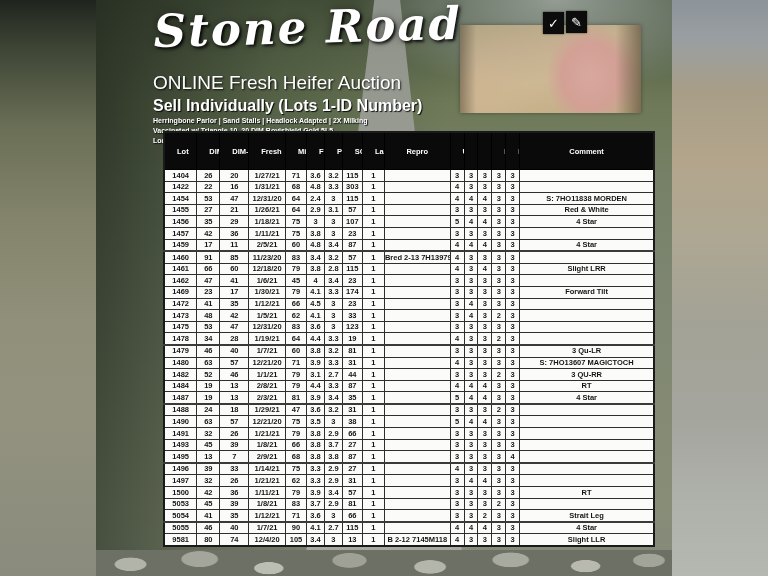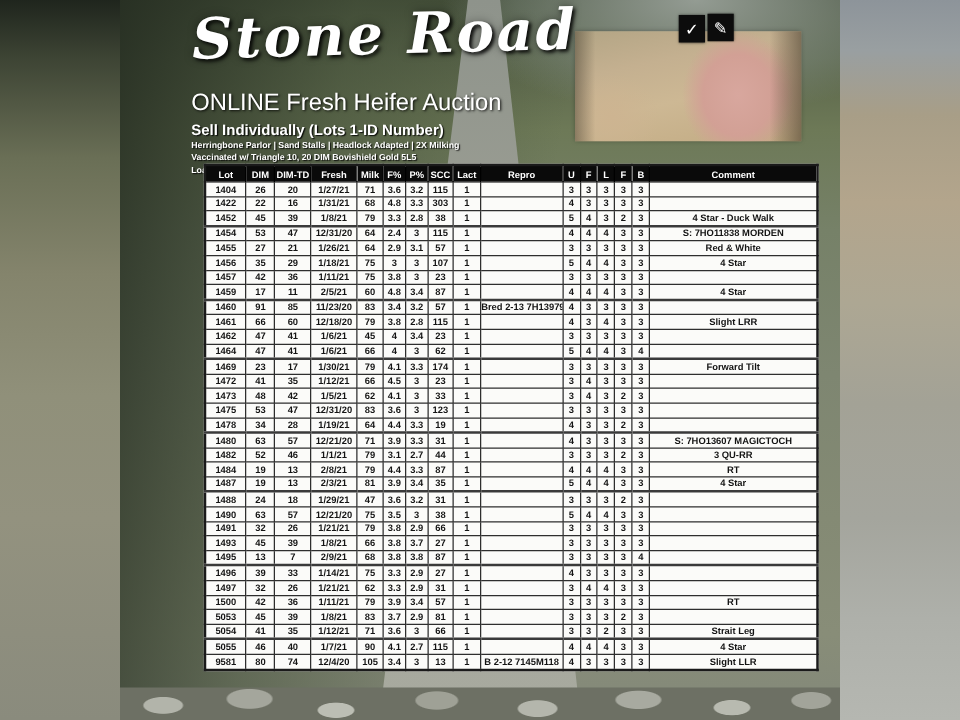--- a/index.html
+++ b/index.html
@@ -31,21 +31,21 @@
       radial-gradient(30px 12px at 72% 38%,#a8aaa0 58%,rgba(0,0,0,0) 64%),
       radial-gradient(24px 10px at 85% 62%,#b8bab0 58%,rgba(0,0,0,0) 64%),
       radial-gradient(26px 11px at 96% 40%,#a2a49a 58%,rgba(0,0,0,0) 64%),
       #6d7064;}
   
   .hdr{position:absolute;left:57px;top:8px;color:#fff;}
   .title{font-family:"DejaVu Serif",serif;font-style:italic;font-weight:bold;font-size:45px;line-height:48px;
     letter-spacing:2px;transform:rotate(-1.5deg);transform-origin:left top;
     text-shadow:2px 2px 3px rgba(0,0,0,.85),0 0 8px rgba(0,0,0,.4);margin:0;}
   .subtitle{font-size:19px;line-height:21px;margin-top:16px;text-shadow:1px 1px 2px rgba(0,0,0,.85);}
-  .sell-line{font-size:12px;font-weight:bold;margin-top:4px;text-shadow:1px 1px 1px rgba(0,0,0,.9);}
+  .sell-line{font-size:16px;font-weight:bold;margin-top:4px;text-shadow:1px 1px 1px rgba(0,0,0,.9);}
   .info-line{font-size:7px;font-weight:bold;line-height:9px;margin-top:1px;text-shadow:1px 1px 1px rgba(0,0,0,.9);}
   
   .cow-photo{position:absolute;left:364px;top:25px;width:181px;height:88px;
     background:
       linear-gradient(90deg,rgba(40,35,25,.4) 0%,rgba(40,35,25,0) 9%),
       linear-gradient(270deg,rgba(66,55,40,.55) 0%,rgba(66,55,40,0) 14%),
       radial-gradient(62px 72px at 72% 58%,#d8a79e 0%,#d2a095 45%,rgba(210,160,149,0) 72%),
       radial-gradient(40px 60px at 88% 55%,#c59c8a 0%,rgba(197,156,138,0) 70%),
       radial-gradient(52px 46px at 16% 78%,#cdb491 0%,rgba(205,180,145,0) 75%),
       linear-gradient(168deg,#b3a585 0%,#c4b090 30%,#cdb894 58%,#c2ab83 100%);
@@ -53,21 +53,21 @@
   
   .badge{position:absolute;width:21px;height:22px;background:#0c0c0c;color:#fff;
     display:flex;align-items:center;justify-content:center;font-size:13px;line-height:1;
     box-shadow:0 0 2px rgba(0,0,0,.6);}
   .badge.b1{left:447px;top:12px;}
   .badge.b2{left:470px;top:11px;}
   
   table.auction{position:absolute;left:67px;top:131px;width:492px;border-collapse:collapse;table-layout:fixed;
     border:2px solid #1a1a1a;background:#fbfbf9;}
   table.auction th{background:#0a0a0a;color:#fff;font-size:7.5px;font-weight:bold;height:12px;
-    padding:0;border:1px solid #000;white-space:nowrap;overflow:hidden;}
+    padding:12px;border:1px solid #000;white-space:nowrap;overflow:hidden;}
   table.auction td{font-size:7.5px;font-weight:bold;color:#141414;text-align:center;height:10.6px;
     padding:0;border:1px solid #2e2e2e;white-space:nowrap;overflow:hidden;line-height:1;}
   table.auction tr.sep td{border-bottom:2px solid #3a3a3a;}
 </style>
 </head>
 <body>
 
 <div class="stage">
   <div class="side left"></div>
   <div class="side right"></div>
@@ -163,38 +163,20 @@
             <td>303</td>
             <td>1</td>
             <td></td>
             <td>4</td>
             <td>3</td>
             <td>3</td>
             <td>3</td>
             <td>3</td>
             <td></td>
           </tr>
-          <tr class="sep">
-            <td>1452</td>
-            <td>45</td>
-            <td>39</td>
-            <td>1/8/21</td>
-            <td>79</td>
-            <td>3.3</td>
-            <td>2.8</td>
-            <td>38</td>
-            <td>1</td>
-            <td></td>
-            <td>5</td>
-            <td>4</td>
-            <td>3</td>
-            <td>2</td>
-            <td>3</td>
-            <td>4 Star - Duck Walk</td>
-          </tr>
           <tr>
             <td>1454</td>
             <td>53</td>
             <td>47</td>
             <td>12/31/20</td>
             <td>64</td>
             <td>2.4</td>
             <td>3</td>
             <td>115</td>
             <td>1</td>
@@ -325,38 +307,20 @@
             <td>23</td>
             <td>1</td>
             <td></td>
             <td>3</td>
             <td>3</td>
             <td>3</td>
             <td>3</td>
             <td>3</td>
             <td></td>
           </tr>
-          <tr class="sep">
-            <td>1464</td>
-            <td>47</td>
-            <td>41</td>
-            <td>1/6/21</td>
-            <td>66</td>
-            <td>4</td>
-            <td>3</td>
-            <td>62</td>
-            <td>1</td>
-            <td></td>
-            <td>5</td>
-            <td>4</td>
-            <td>4</td>
-            <td>3</td>
-            <td>4</td>
-            <td></td>
-          </tr>
           <tr>
             <td>1469</td>
             <td>23</td>
             <td>17</td>
             <td>1/30/21</td>
             <td>79</td>
             <td>4.1</td>
             <td>3.3</td>
             <td>174</td>
             <td>1</td>
@@ -434,20 +398,38 @@
             <td>1</td>
             <td></td>
             <td>4</td>
             <td>3</td>
             <td>3</td>
             <td>2</td>
             <td>3</td>
             <td></td>
           </tr>
           <tr>
+            <td>1479</td>
+            <td>46</td>
+            <td>40</td>
+            <td>1/7/21</td>
+            <td>60</td>
+            <td>3.8</td>
+            <td>3.2</td>
+            <td>81</td>
+            <td>1</td>
+            <td></td>
+            <td>3</td>
+            <td>3</td>
+            <td>3</td>
+            <td>3</td>
+            <td>3</td>
+            <td>3 Qu-LR</td>
+          </tr>
+          <tr>
             <td>1480</td>
             <td>63</td>
             <td>57</td>
             <td>12/21/20</td>
             <td>71</td>
             <td>3.9</td>
             <td>3.3</td>
             <td>31</td>
             <td>1</td>
             <td></td>

